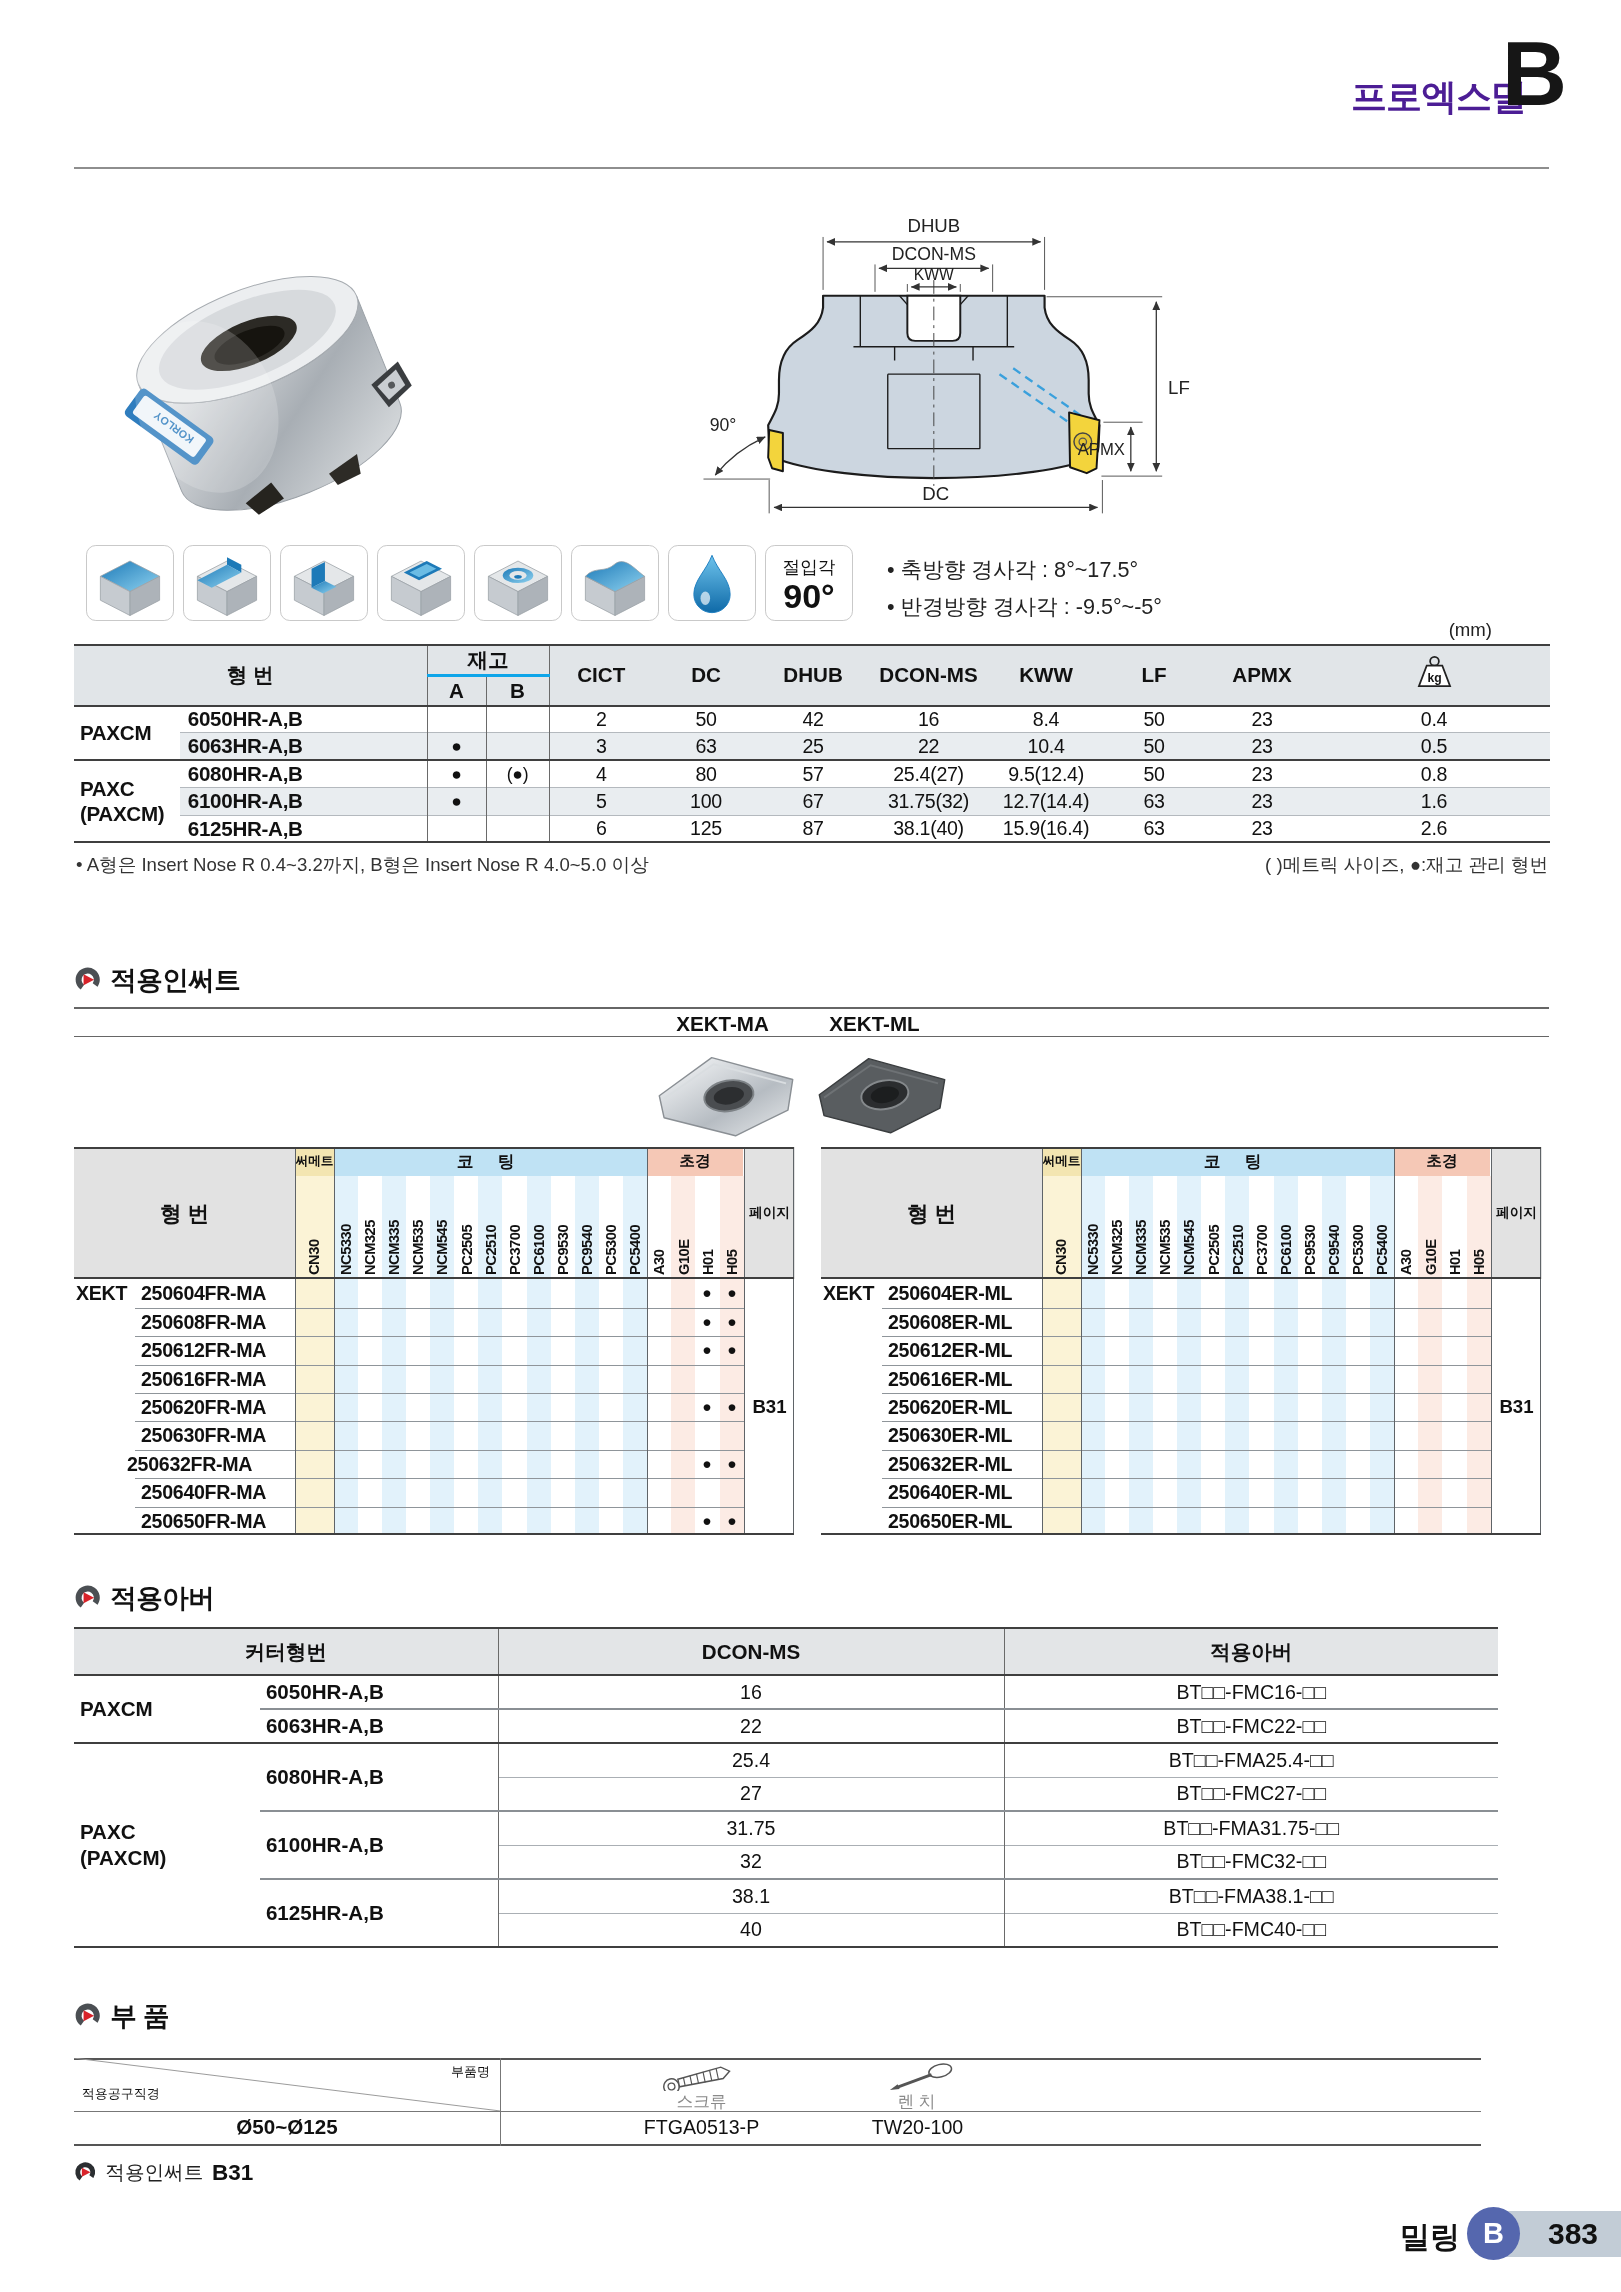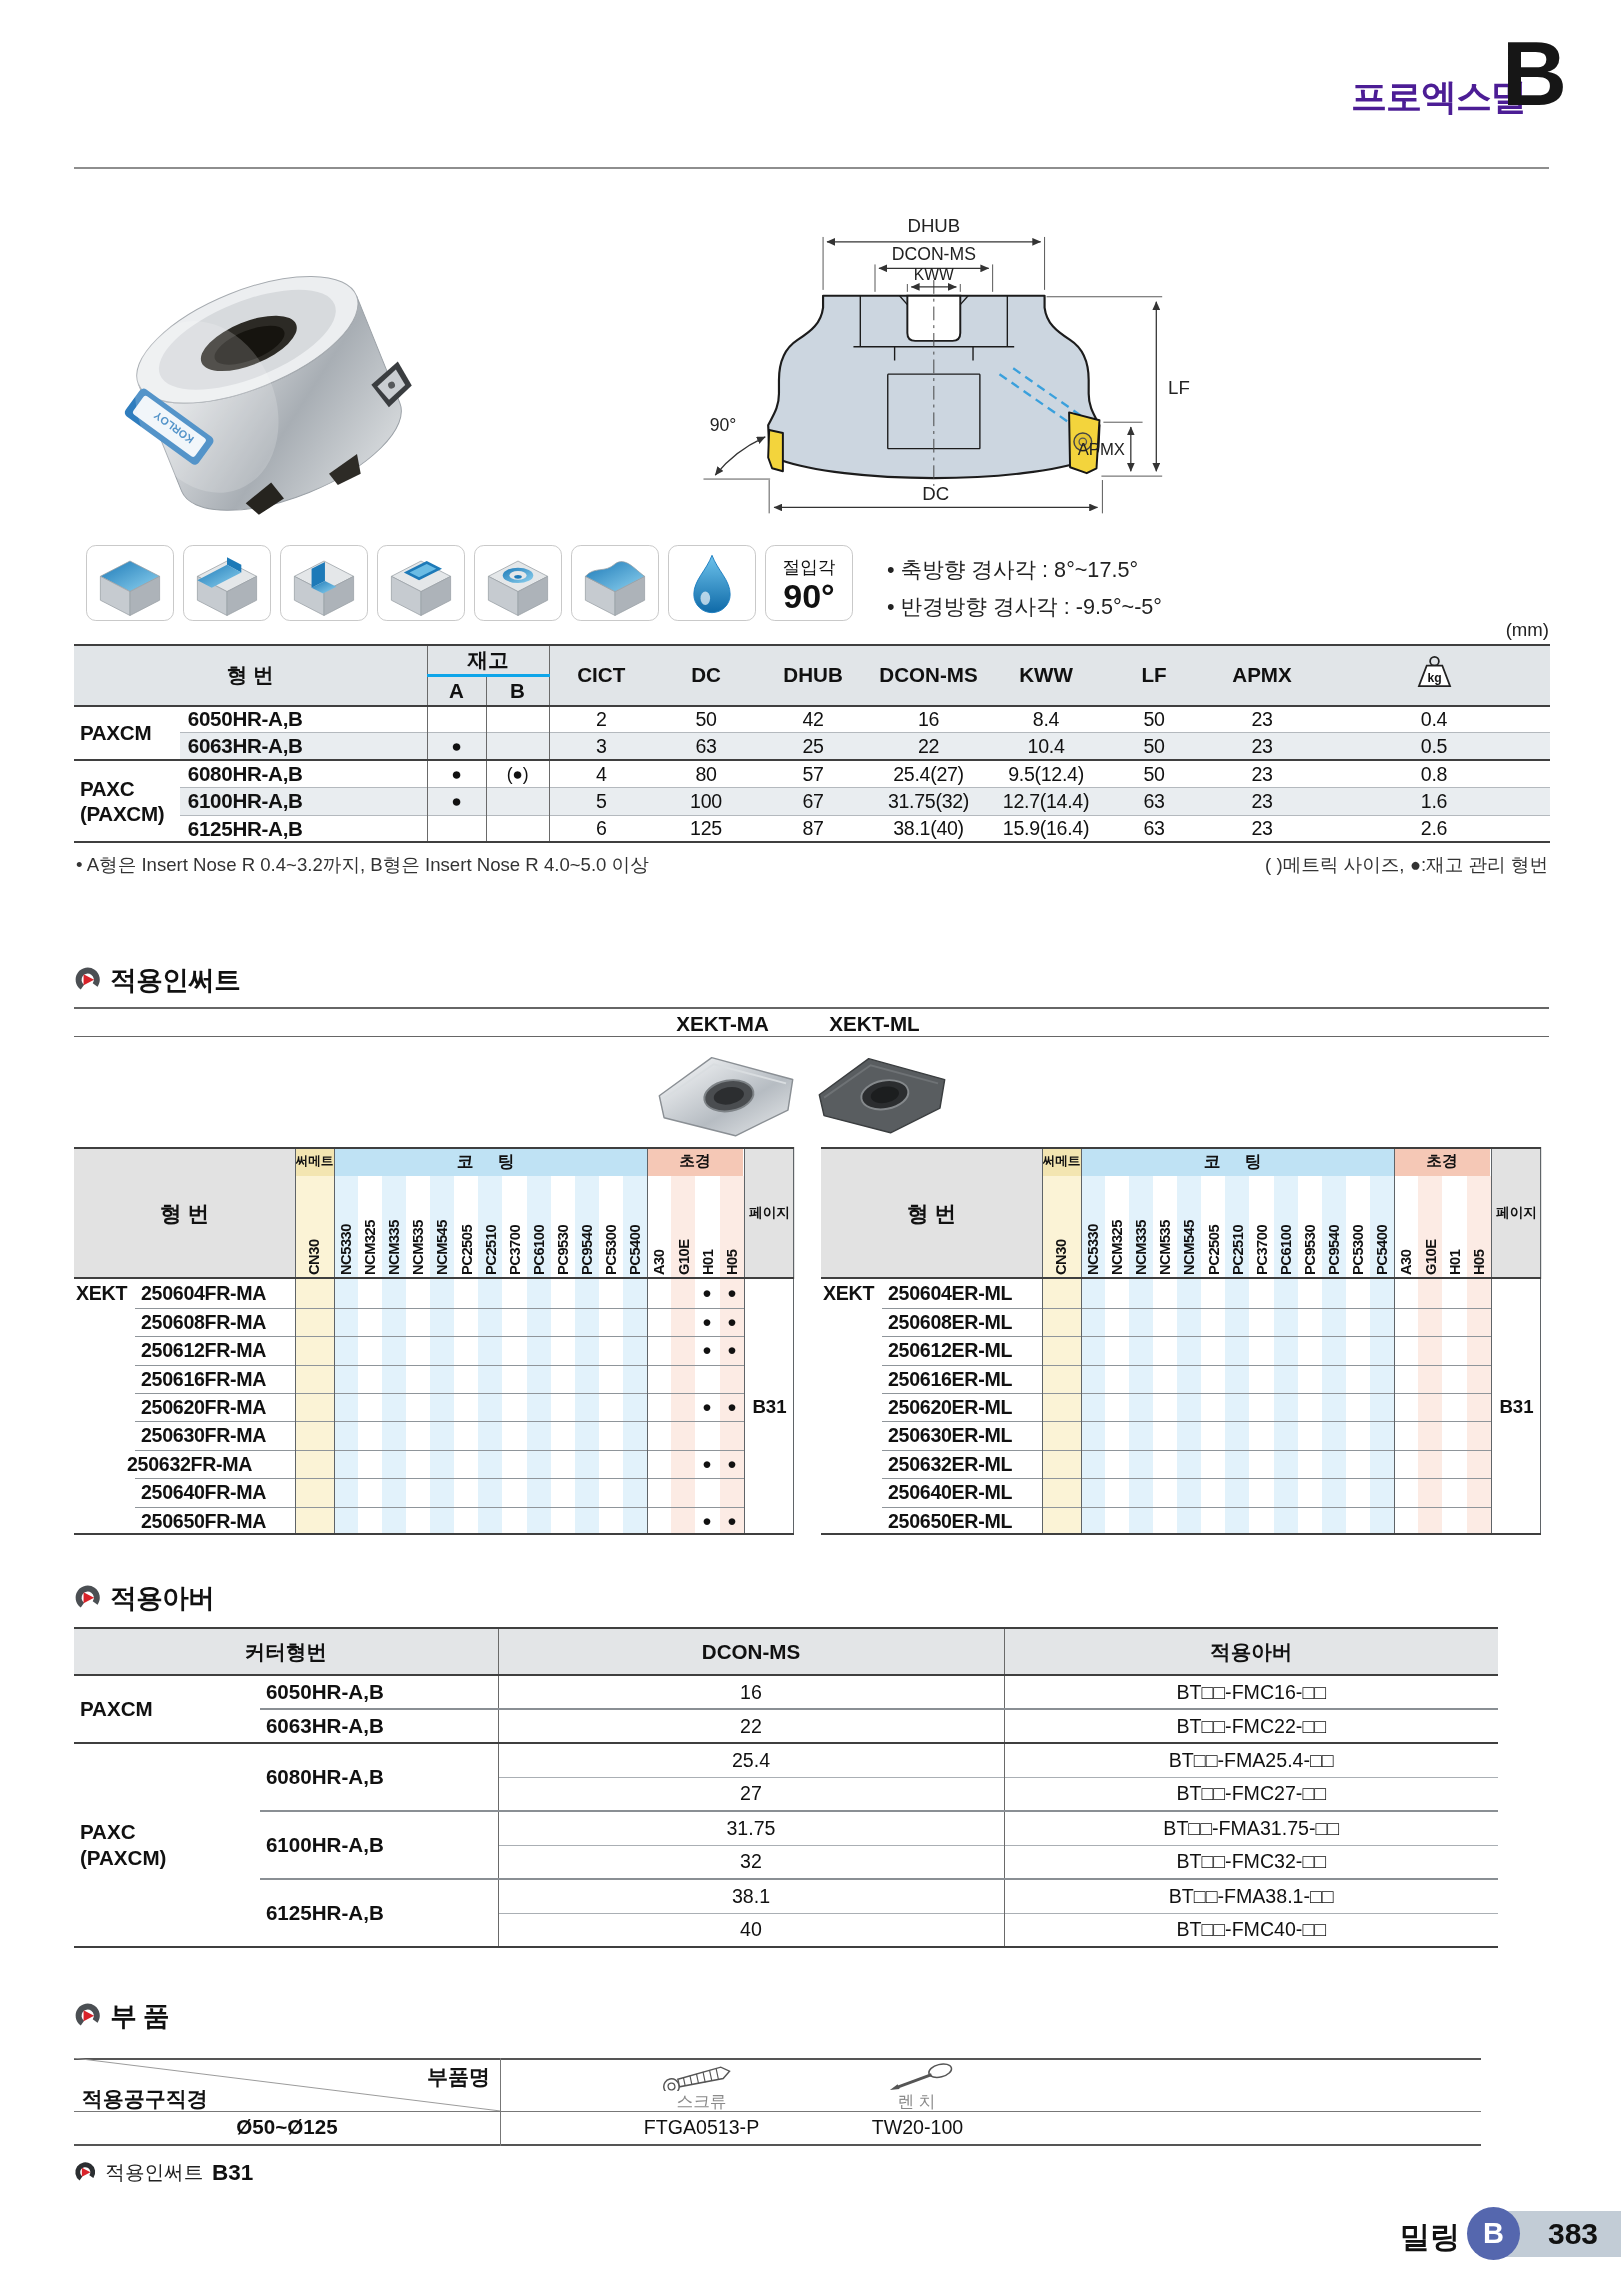--- a/index.html
+++ b/index.html
@@ -49,21 +49,21 @@
 
 .arb{width:1424px;border-bottom:2px solid #3f3f3f}
 .arb th{height:47px;background:#e3e5e7;font-size:20.6px;font-weight:bold;border-top:2px solid #3f3f3f;border-bottom:2px solid #3f3f3f;text-align:center;vertical-align:middle}
 .arb td{height:34px;font-size:19.6px;text-align:center;vertical-align:middle}
 .arb td.series,.arb td.model{text-align:left;font-weight:bold;font-size:20.6px;padding-left:5.9px;line-height:1.25}
 .arb .bl{border-left:1px solid #6a6a6a}
 .arb tbody tr.sub td{border-top:1px solid #aaafb4}
 .arb tbody tr.mt td{border-top:2px solid #8a8f94}
 .arb tbody tr.st td{border-top:2.5px solid #3f3f3f}
 
-.pt-lbl{font-size:21px;font-weight:bold}
+.pt-lbl{font-size:13px;font-weight:normal}
 .pt-name{font-size:16.7px;color:#8a8a8a;text-align:center}
 .pt-val{font-size:19.6px;text-align:center}
 .refl{display:flex;align-items:center;gap:8.8px}
 .refl .t1{font-size:19.6px;color:#222}
 .refl .t2{font-size:22.5px;font-weight:bold}
 
 .ft-bar{background:#c2ccd6}
 .ft-circle{border-radius:50%;background:#5567ae;color:#fff;font-size:29px;font-weight:bold;display:flex;align-items:center;justify-content:center}
 .ft-txt{font-size:30px;font-weight:bold}
 </style>
@@ -216,21 +216,21 @@
     </svg>
   </div>
   <div class="a ibox" style="left:765px;top:545px;flex-direction:column">
     <span class="abox-l">절입각</span>
     <span class="abox-v">90°</span>
   </div>
 
   <span class="a note" style="left:887px;top:555px">• 축방향 경사각 : 8°~17.5°</span>
   <span class="a note" style="left:887px;top:592px">• 반경방향 경사각 : -9.5°~-5°</span>
 
-  <span class="a unit" style="left:1353px;top:619px;width:196px">(mm)</span>
+  <span class="a unit" style="left:1296px;top:619px;width:196px">(mm)</span>
 
   <div class="a" style="left:74px;top:644px;width:1475px">
       <table class="spec">
         <colgroup>
           <col style="width: 106px;">
           <col style="width: 247px;">
           <col style="width: 59px;">
           <col style="width: 63px;">
           <col style="width: 104px;">
           <col style="width: 106px;">

